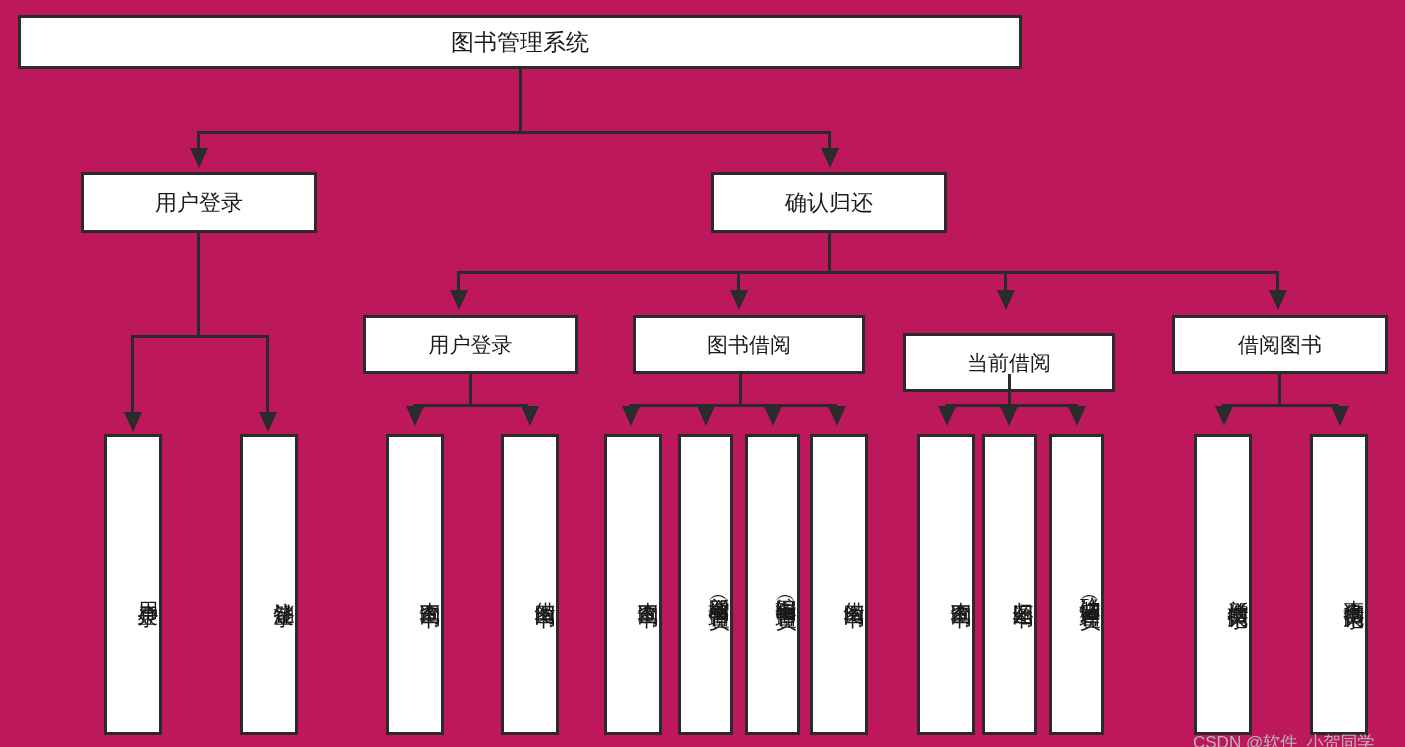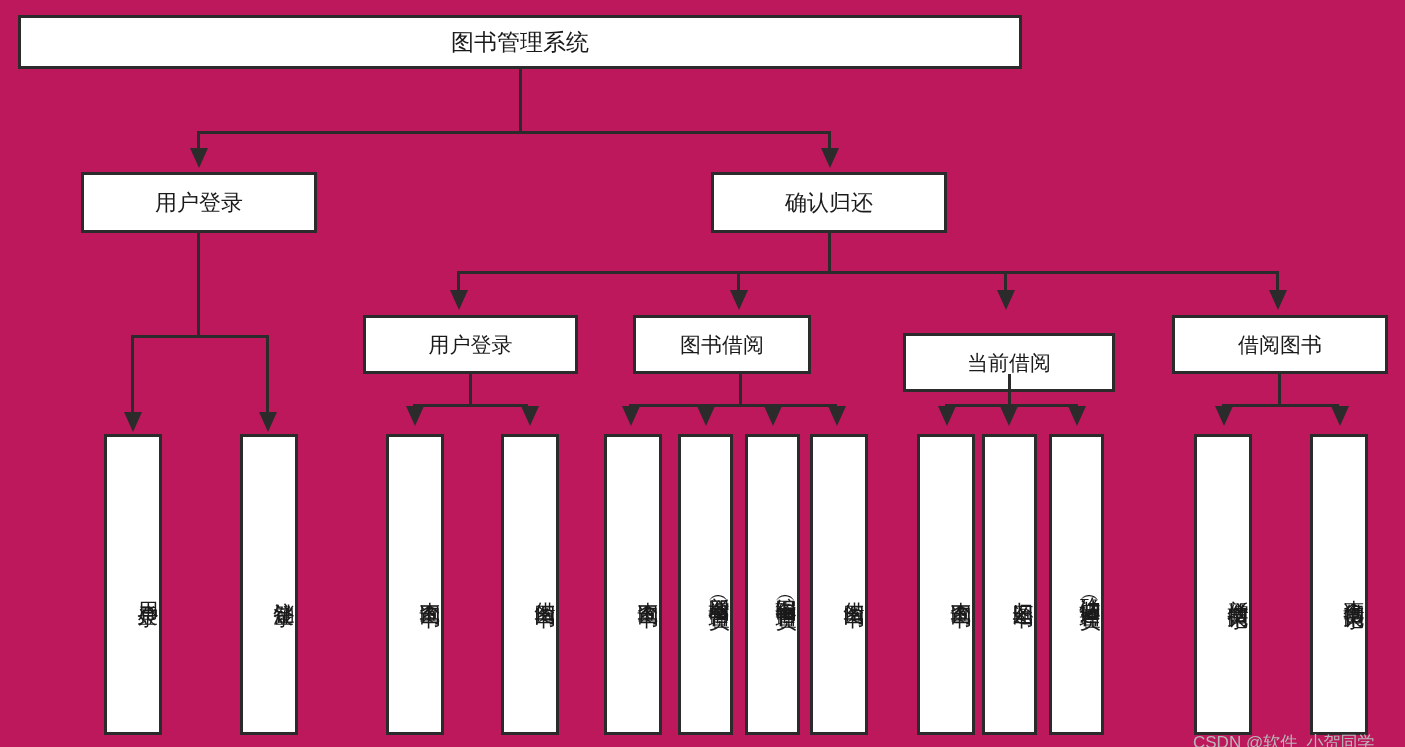--- a/index.html
+++ b/index.html
@@ -121,21 +121,21 @@
   <div class="line-v" style="left:737px; top:271px; height:22px;"></div>
   <div class="arrow" style="left:730px; top:290px;"></div>
   <div class="line-v" style="left:1004px; top:271px; height:22px;"></div>
   <div class="arrow" style="left:997px; top:290px;"></div>
   <div class="line-v" style="left:1276px; top:271px; height:22px;"></div>
   <div class="arrow" style="left:1269px; top:290px;"></div>
 
   <div class="node level3" style="left:363px; top:315px; width:215px; height:59px;">
     <span>用户登录</span>
   </div>
-  <div class="node level3" style="left:633px; top:315px; width:178px; height:59px;">
+  <div class="node level3" style="left:633px; top:315px; width:232px; height:59px;">
     <span>图书借阅</span>
   </div>
   <div class="node level3" style="left:903px; top:333px; width:212px; height:59px;">
     <span>当前借阅</span>
   </div>
   <div class="node level3" style="left:1172px; top:315px; width:216px; height:59px;">
     <span>借阅图书</span>
   </div>
 
   <div class="line-v" style="left:469px; top:374px; height:31px;"></div>

